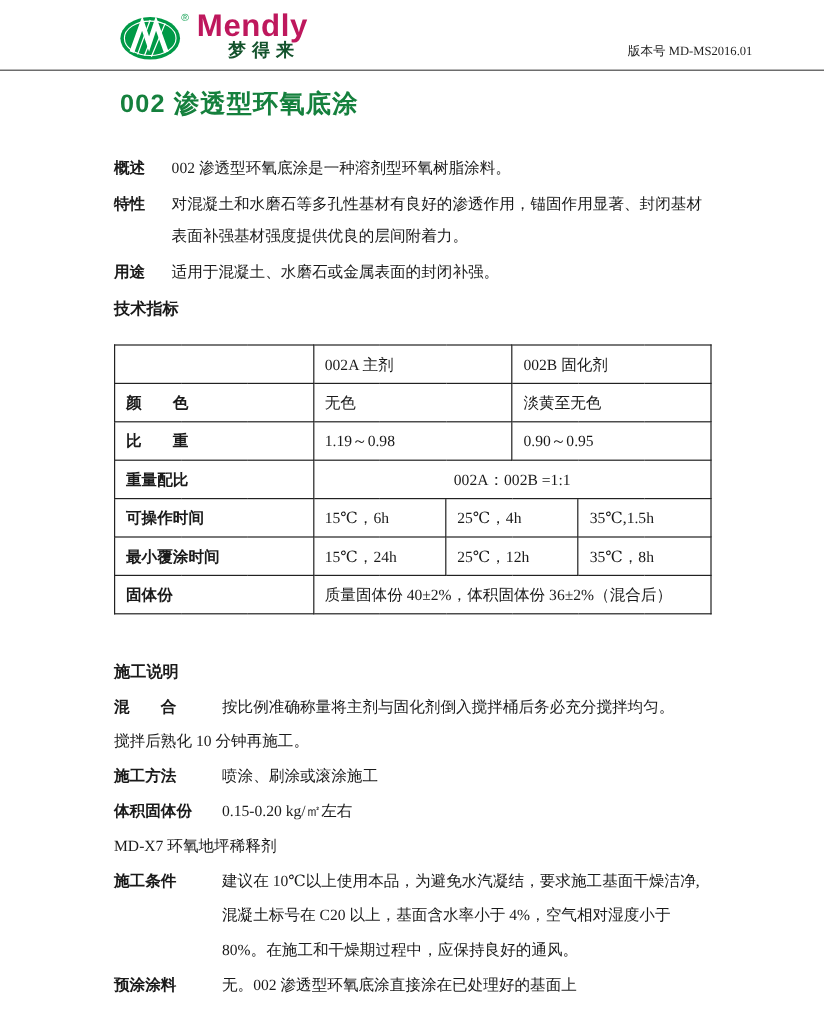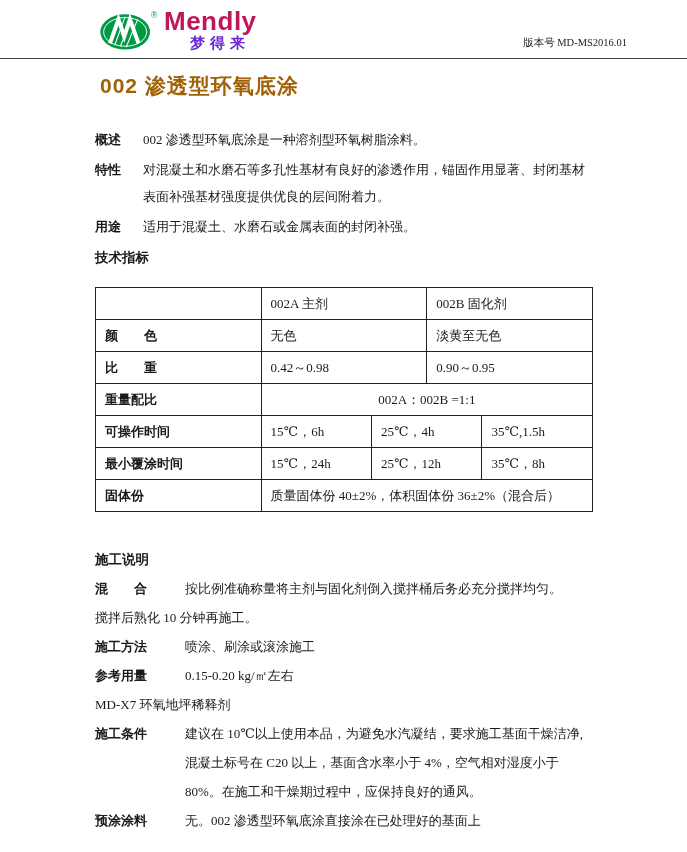--- a/index.html
+++ b/index.html
@@ -34,21 +34,21 @@
     font-weight: 800;
     font-size: 26px;
     letter-spacing: 0.5px;
     color: #be185d;
   }
   .brand-cn {
     font-family: "Liberation Sans", "DejaVu Sans", sans-serif;
     font-weight: 700;
     font-size: 15px;
     letter-spacing: 5px;
-    color: #6d28d9;
+    color: #14532d;
     margin-top: 1px;
     padding-left: 26px;
   }
   .version {
     font-size: 10.5px;
     color: #222;
     white-space: nowrap;
     padding-bottom: 2px;
   }
   .header-rule {
@@ -57,21 +57,21 @@
     margin: 0;
   }
   
   main { padding: 0 95px 0 95px; }
   h1.doc-title {
     font-family: "Liberation Sans", "DejaVu Sans", sans-serif;
     font-size: 21px;
     font-weight: 800;
     letter-spacing: 1px;
     margin: 13px 0 26px 5px;
-    color: #a16207;
+    color: #15803d;
   }
   .para {
     display: flex;
     line-height: 27px;
     margin: 0 0 3px 0;
   }
   .para .lbl {
     flex: 0 0 48px;
     font-family: "Liberation Sans", "DejaVu Sans", sans-serif;
     font-weight: 700;
@@ -181,21 +181,21 @@
       <td colspan="3">002A 主剂</td>
       <td colspan="3">002B 固化剂</td>
     </tr>
     <tr>
       <td colspan="3" class="rowlbl">颜　　色</td>
       <td colspan="3">无色</td>
       <td colspan="3">淡黄至无色</td>
     </tr>
     <tr>
       <td colspan="3" class="rowlbl">比　　重</td>
-      <td colspan="3">0.42～0.98</td>
+      <td colspan="3">1.19～0.98</td>
       <td colspan="3">0.90～0.95</td>
     </tr>
     <tr>
       <td colspan="3" class="rowlbl">重量配比</td>
       <td colspan="6" class="center">002A：002B =1:1</td>
     </tr>
     <tr>
       <td colspan="3" class="rowlbl">可操作时间</td>
       <td colspan="2">15℃，6h</td>
       <td colspan="2">25℃，4h</td>
@@ -222,21 +222,21 @@
       <span class="ctxt">按比例准确称量将主剂与固化剂倒入搅拌桶后务必充分搅拌均匀。</span>
     </div>
     <div class="cons-cont">搅拌后熟化 10 分钟再施工。</div>
 
     <div class="cons-row">
       <span class="clbl">施工方法</span>
       <span class="ctxt">喷涂、刷涂或滚涂施工</span>
     </div>
 
     <div class="cons-row">
-      <span class="clbl">参考用量</span>
+      <span class="clbl">体积固体份</span>
       <span class="ctxt">0.15-0.20 kg/㎡左右</span>
     </div>
 
     <div class="cons-row">
       <span class="ctxt">MD-X7 环氧地坪稀释剂</span>
     </div>
 
     <div class="cons-row">
       <span class="clbl">施工条件</span>
       <span class="ctxt">建议在 10℃以上使用本品，为避免水汽凝结，要求施工基面干燥洁净,混凝土标号在 C20 以上，基面含水率小于 4%，空气相对湿度小于 80%。在施工和干燥期过程中，应保持良好的通风。</span>

